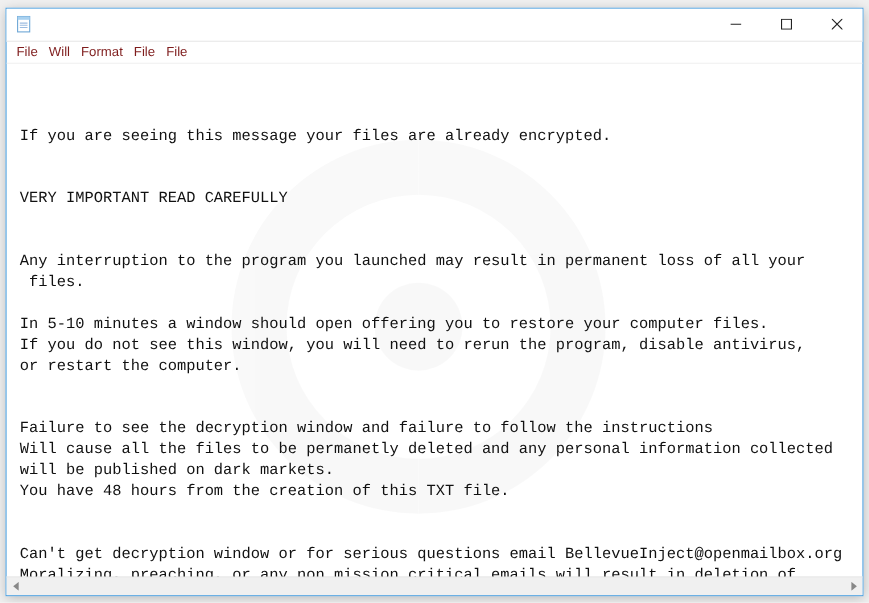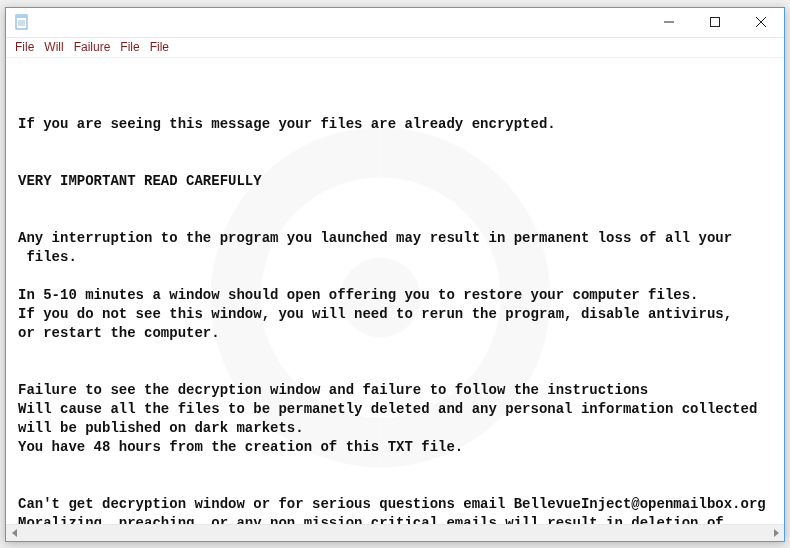--- a/index.html
+++ b/index.html
@@ -80,21 +80,21 @@
     }
     .watermark {
       position: absolute;
       top: 50%;
       left: 50%;
       transform: translate(-50%, -50%);
       opacity: 0.06;
       pointer-events: none;
       z-index: 0;
     }
-    .content-text { position: relative; z-index: 1; font-weight: bold; }
+    .content-text { position: relative; z-index: 1; }
     .hscroll {
       height: 17px;
       background: #f0f0f0;
       display: flex;
       align-items: center;
       border-top: 1px solid #e8e8e8;
     }
     .harrow {
       width: 17px;
       height: 17px;
@@ -136,21 +136,21 @@
             <line x1="0" y1="0" x2="10" y2="10" stroke="#222" stroke-width="1"></line>
             <line x1="10" y1="0" x2="0" y2="10" stroke="#222" stroke-width="1"></line>
           </svg>
       </div>
     </div>
   </div>
 
   <div class="menubar">
     <span class="menubar-item">File</span>
     <span class="menubar-item">Will</span>
-    <span class="menubar-item">Failure</span>
+    <span class="menubar-item">Format</span>
     <span class="menubar-item">File</span>
     <span class="menubar-item">File</span>
   </div>
 
   <div class="content">
     <div class="watermark">
       <svg width="360" height="360" viewBox="0 0 360 360">
         <g fill="#999">
           <path d="M180 10 A170 170 0 0 1 350 180 L300 180 A120 120 0 0 0 180 60 Z"></path>
           <path d="M350 180 A170 170 0 0 1 180 350 L180 300 A120 120 0 0 0 300 180 Z"></path>

